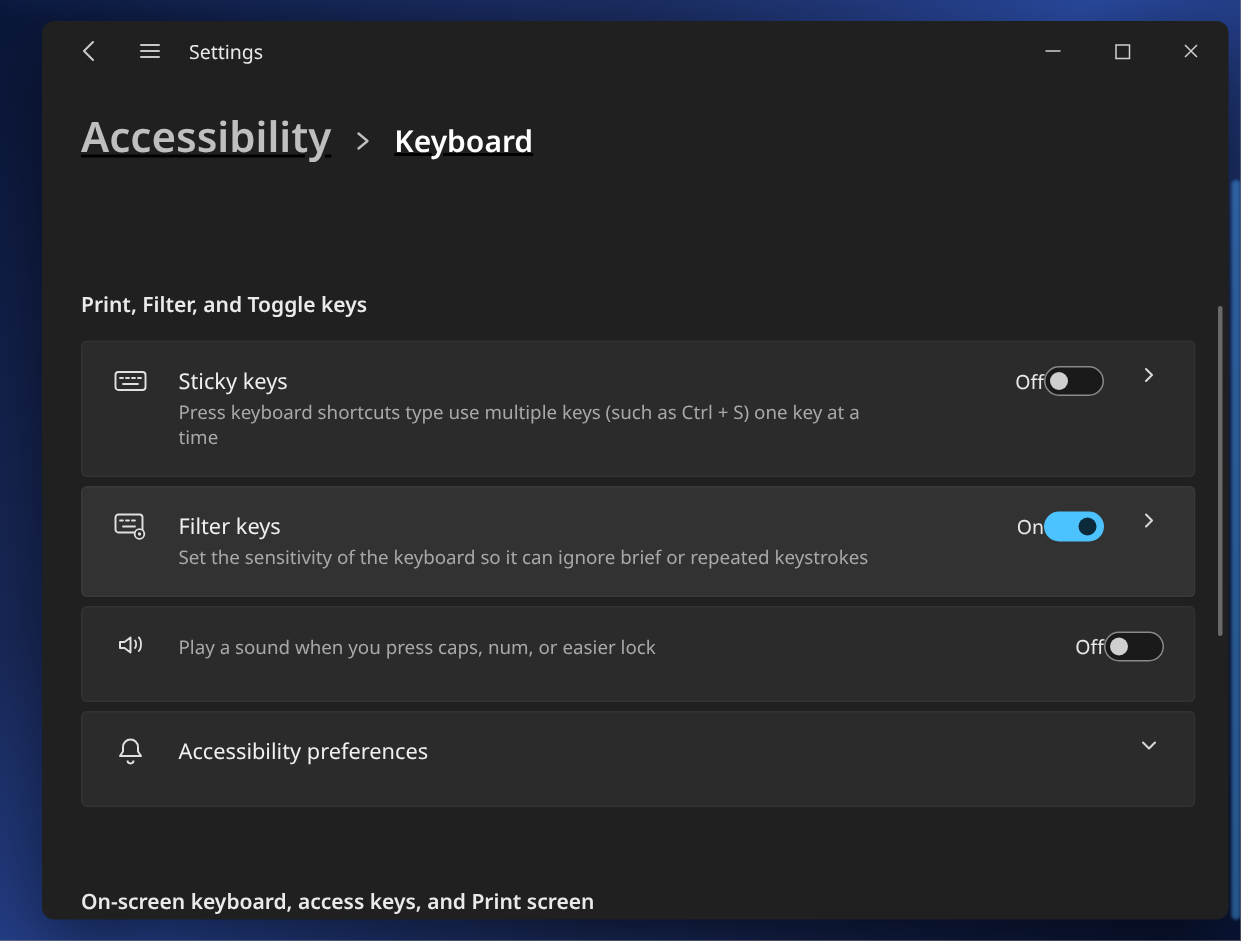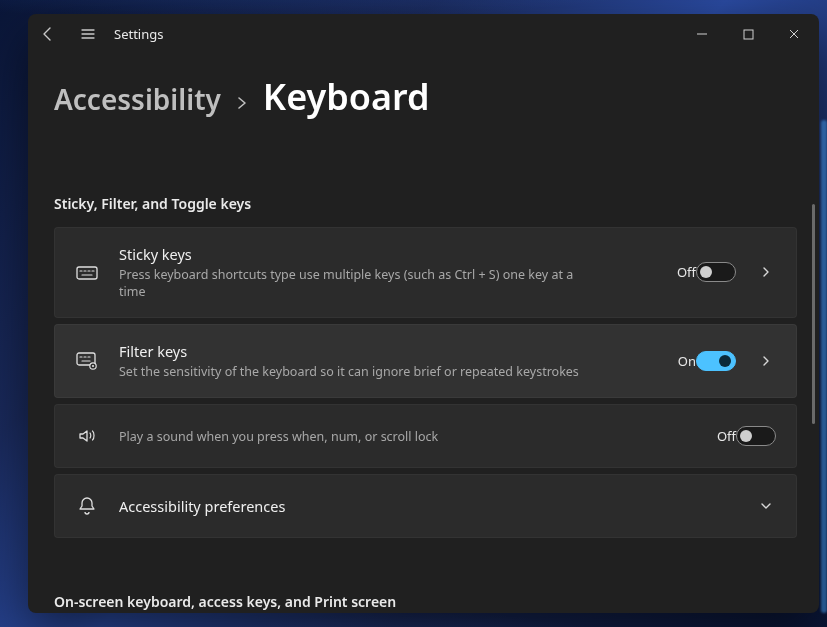--- a/index.html
+++ b/index.html
@@ -19,46 +19,46 @@
   }
   .window {
     position: absolute; left: 28px; top: 14px; right: 8px; bottom: 14px;
     background: #202020;
     border-radius: 8px;
     box-shadow: 0 20px 50px rgba(0,0,0,0.55);
     display: flex; flex-direction: column;
     overflow: hidden;
   }
   .titlebar {
-    height: 40px; display: flex; align-items: center; padding: 0 2px 0 0;
+    height: 40px; display: flex; align-items: center; padding: 0 2px 0 12px;
     color: #e8e8e8; font-size: 13px;
   }
   .titlebar .tb-btn { width: 40px; height: 40px; display:flex; align-items:center; justify-content:center; color:#c8c8c8; }
   .titlebar .title-label { margin-left: 6px; }
   .win-controls { margin-left: auto; display: flex; }
   .win-controls .wc { width: 46px; height: 36px; display:flex; align-items:center; justify-content:center; color:#d0d0d0; }
   .content {
-    flex: 1; padding: 0 26px 0 26px; position: relative; overflow: hidden;
+    flex: 1; padding: 0 26px 0 26px; position: relative; overflow: hidden; text-decoration: underline;
   }
   .breadcrumb {
     display: flex; align-items: baseline; gap: 14px; margin-top: 18px;
     color: #fff;
   }
   .breadcrumb .parent { font-size: 28px; font-weight: 600; color: #bfbfbf; }
   .breadcrumb .sep { font-size: 20px; color: #bfbfbf; }
-  .breadcrumb .current { font-size: 36px; font-weight: 600; color: #fff; }
+  .breadcrumb .current { font-size: 20px; font-weight: 600; color: #fff; }
   .subtitle { margin-top: 12px; color: #cfcfcf; font-size: 14px; }
   .scroll-area {
     position: absolute; left: 26px; right: 22px; top: 132px; bottom: 0;
     overflow: hidden;
   }
   .section-heading { font-size: 14px; font-weight: 600; color: #eaeaea; margin: 8px 0 14px 0; }
   .card {
     background: #2b2b2b; border-radius: 4px; padding: 16px 20px; margin-bottom: 6px;
-    display: flex; align-items: center; gap: 20px; min-height: 64px;
+    display: flex; align-items: flex-start; gap: 20px; min-height: 64px;
     border: 1px solid rgba(255,255,255,0.04);
   }
   .card.hover { background: #323232; }
   .card .icon-slot { width: 24px; display:flex; align-items:center; justify-content:center; color:#e0e0e0; flex-shrink:0; }
   .card .text-col { flex: 1; min-width: 0; }
   .card .item-title { font-size: 14.5px; color: #f0f0f0; }
   .card .item-desc { font-size: 12.5px; color: #a8a8a8; margin-top: 3px; line-height: 1.35; max-width: 460px; }
   .toggle-group { display: flex; align-items: center; gap: 0; }
   .toggle-label { font-size: 13px; color: #e8e8e8; }
   .toggle {
@@ -127,21 +127,21 @@
         <svg width="14" height="14" viewBox="0 0 14 14">
             <path d="M4 2l6 5-6 5" fill="none" stroke="#bfbfbf" stroke-width="1.6" stroke-linecap="round" stroke-linejoin="round"></path>
           </svg>
       </span>
       <span class="current">Keyboard</span>
     </div>
 
 
     <div class="scroll-area">
 
-      <div class="section-heading">Sticky, Filter, and Toggle keys</div>
+      <div class="section-heading">Print, Filter, and Toggle keys</div>
 
       <div class="card">
         <div class="icon-slot">
           <svg width="22" height="18" viewBox="0 0 22 18">
               <rect x="1" y="4" width="20" height="12" rx="2" fill="none" stroke="currentColor" stroke-width="1.3"></rect>
               <path d="M4 8h2M8 8h2M12 8h2M16 8h2M6 12h10" stroke="currentColor" stroke-width="1.2" stroke-linecap="round"></path>
             </svg>
         </div>
         <div class="text-col">
           <div class="item-title">Sticky keys</div>
@@ -187,21 +187,21 @@
       </div>
 
       <div class="card">
         <div class="icon-slot">
           <svg width="20" height="18" viewBox="0 0 20 18">
               <path d="M3 7v4h3l4 3V4L6 7H3z" fill="none" stroke="currentColor" stroke-width="1.3" stroke-linejoin="round"></path>
               <path d="M13 6c1 .8 1 4.2 0 5M15.5 4c2 1.6 2 7.4 0 9" fill="none" stroke="currentColor" stroke-width="1.2" stroke-linecap="round"></path>
             </svg>
         </div>
         <div class="text-col">
-          <div class="item-desc">Play a sound when you press when, num, or scroll lock</div>
+          <div class="item-desc">Play a sound when you press caps, num, or easier lock</div>
         </div>
         <div class="toggle-group">
           <span class="toggle-label">Off</span>
           <div class="toggle off">
               <div class="knob"></div>
             </div>
         </div>
       </div>
 
       <div class="card">

